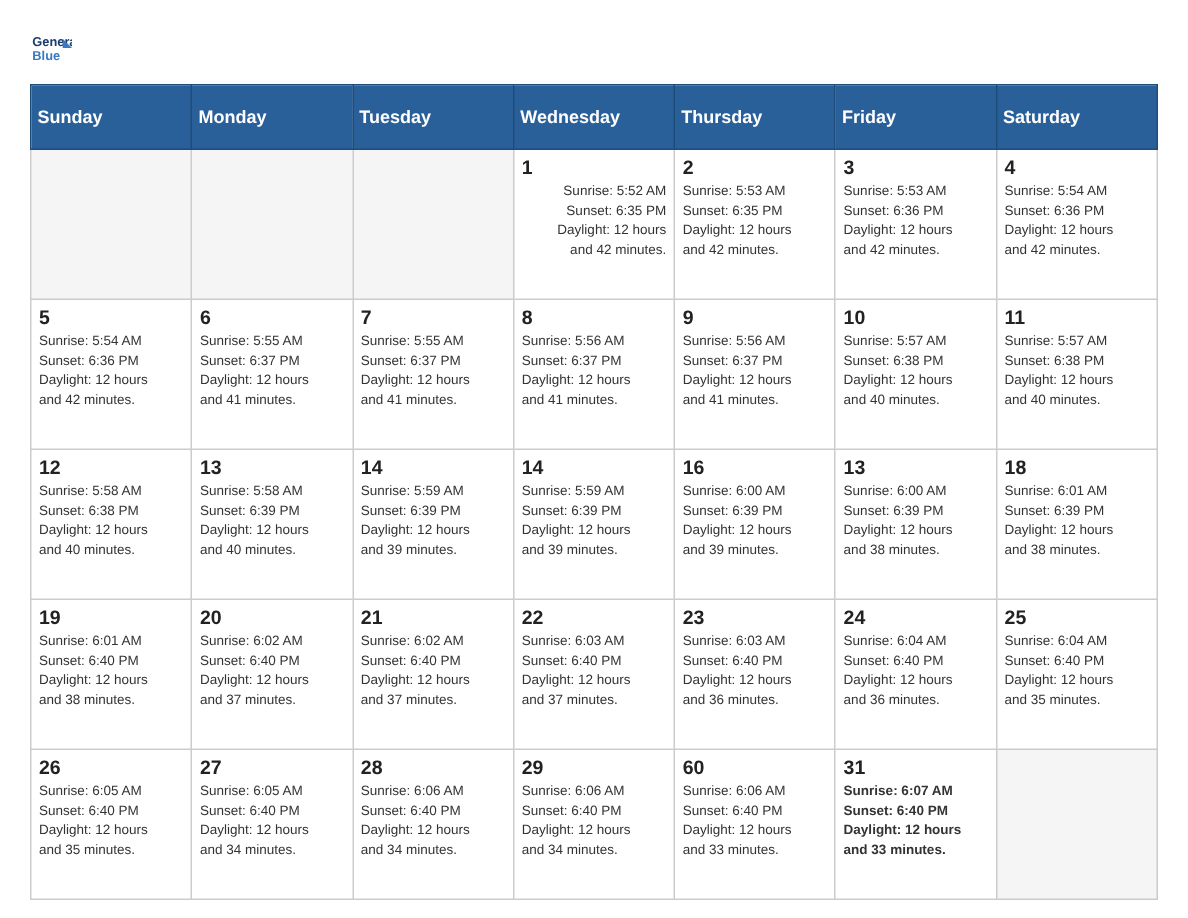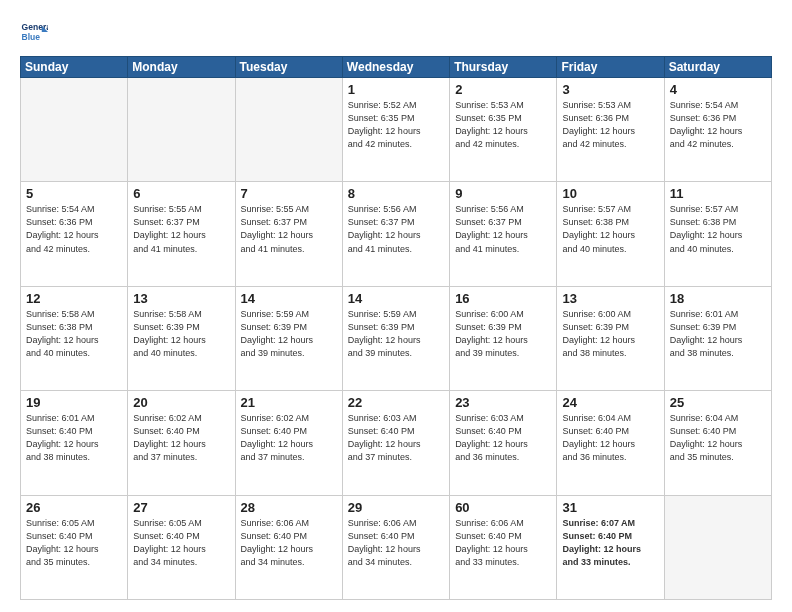--- a/index.html
+++ b/index.html
@@ -49,21 +49,21 @@
       border: 1px solid #bbb;
       border-collapse: collapse;
       width: 100%;
       table-layout: fixed;
     }
     .calendar th {
       background: #2a6099;
       color: #fff;
       font-size: 12px;
       font-weight: bold;
-      padding: 3px 4px;
+      padding: 14px 4px;
       text-align: left;
       border: 1px solid #1e4d7a;
     }
     .calendar td {
       border: 1px solid #ccc;
       vertical-align: top;
       padding: 4px 5px;
       font-size: 9.5px;
       color: #333;
       height: 88px;
@@ -112,21 +112,21 @@
           <th>Saturday</th>
         </tr>
     </thead>
     <tbody id="calendar-body">
     <tr>
           <td class="empty"></td>
           <td class="empty"></td>
           <td class="empty"></td>
           <td>
             <div class="day-number">1</div>
-            <div class="day-info" style="white-space: pre-line;">Sunrise: 5:52 AM
+            <div class="day-info" style="white-space: pre-line; text-align: right;">Sunrise: 5:52 AM
 Sunset: 6:35 PM
 Daylight: 12 hours
 and 42 minutes.</div>
           </td>
           <td>
             <div class="day-number">2</div>
             <div class="day-info" style="white-space: pre-line;">Sunrise: 5:53 AM
 Sunset: 6:35 PM
 Daylight: 12 hours
 and 42 minutes.</div>

